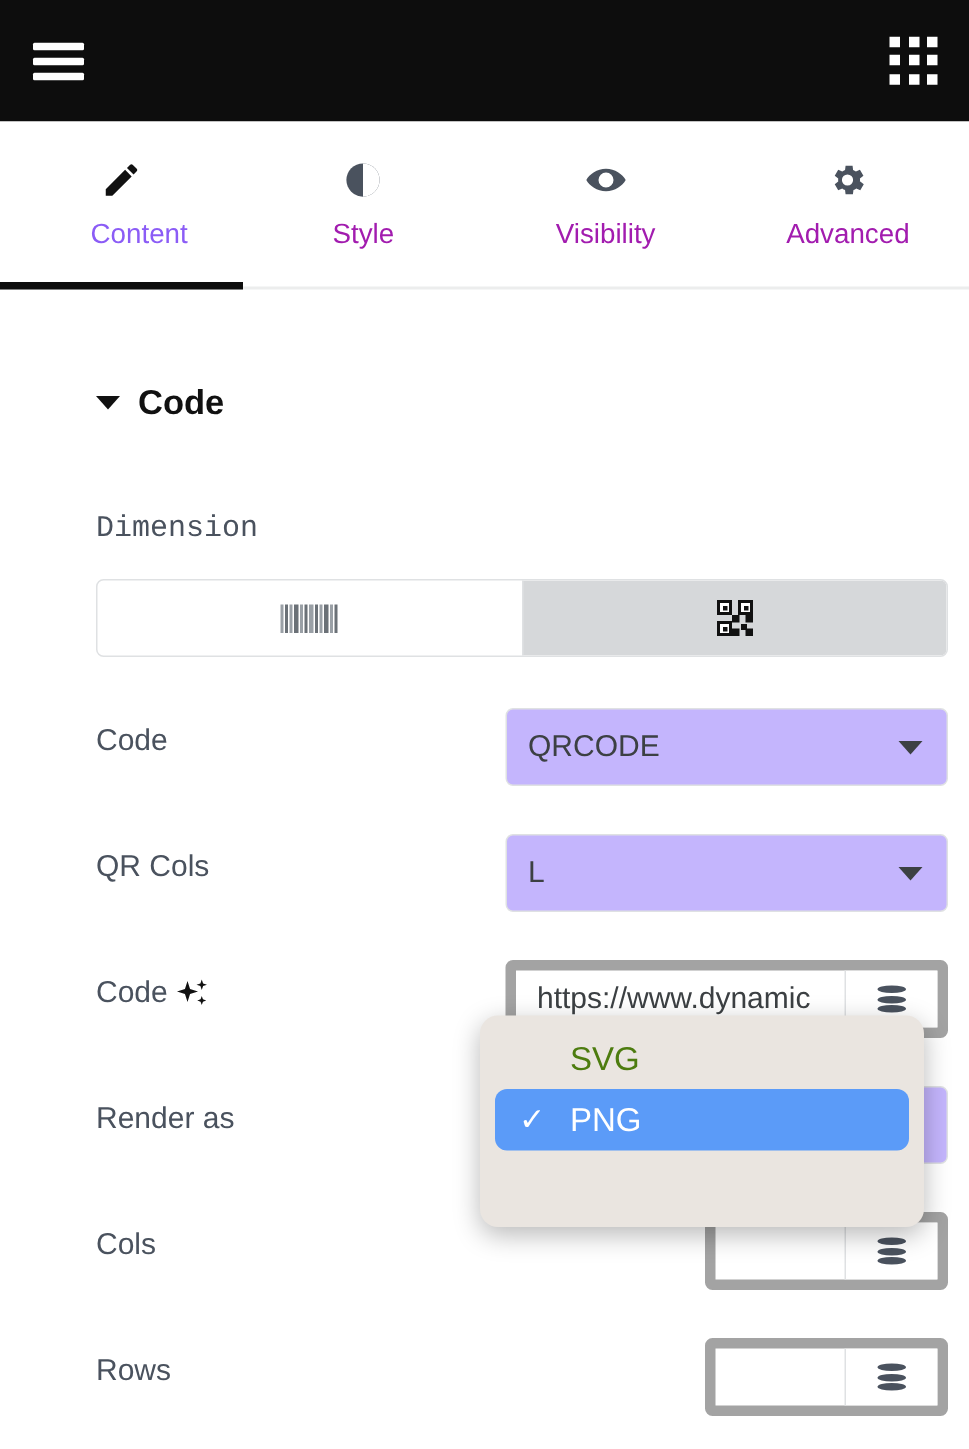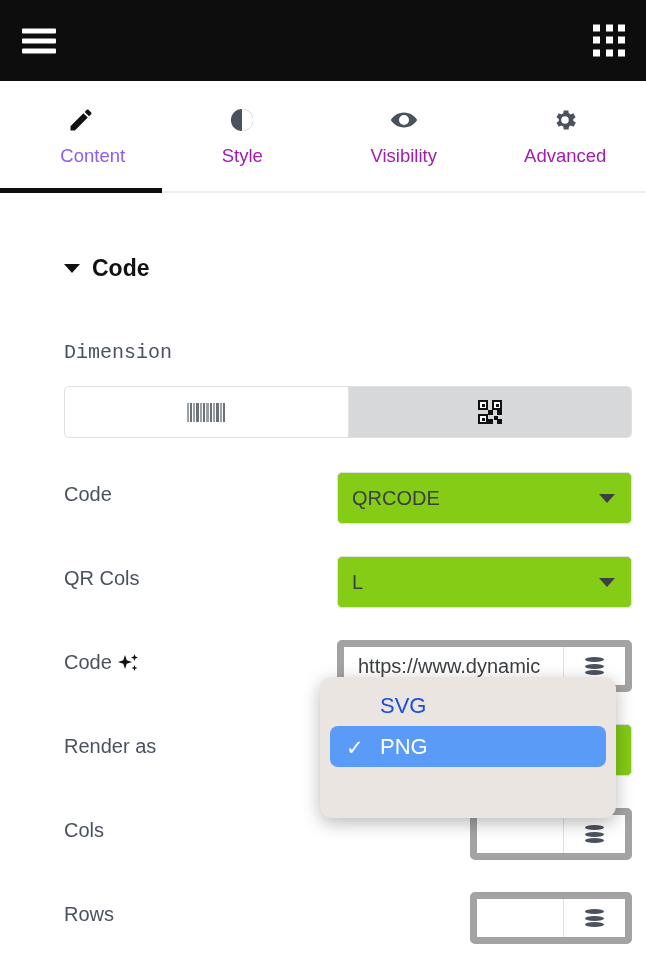--- a/index.html
+++ b/index.html
@@ -96,21 +96,21 @@
   .qr-icon { position: relative; width: 24px; height: 24px; }
   .qr-icon .blk { position: absolute; background: #111; }
   .qr-icon .eye { width: 10px; height: 10px; border: 2.5px solid #111; background: #fff; }
   .qr-icon .eye::after {
     content:""; position: absolute; left: 2px; top: 2px; width: 3px; height: 3px; background: #111;
   }
 
   
   .select-box {
     position: absolute; height: 52px;
-    border: 1px solid #dfe1e3; border-radius: 5px; background: #84cc16;
+    border: 1px solid #dfe1e3; border-radius: 5px; background: #c4b5fd;
     display: flex; align-items: center; cursor: pointer;
   }
   .select-value { font-size: 20px; color: #3c4043; padding-left: 14px; flex: 1 1 auto; }
   .select-arrow {
     width: 0; height: 0; margin-right: 16px;
     border-left: 8px solid transparent; border-right: 8px solid transparent;
     border-top: 9px solid #3c4043;
   }
 
   .input-group {
@@ -136,21 +136,21 @@
   
   .popup {
     position: absolute; left: 296px; top: 482px; width: 296px; height: 141px;
     background: #eae5e0; border-radius: 12px;
     box-shadow: 0 5px 18px rgba(0,0,0,.28);
     padding: 8px 10px; z-index: 30;
   }
   .popup-item {
     position: relative; height: 41px; border-radius: 8px;
     display: flex; align-items: center; cursor: pointer;
-    font-size: 22px; color: #1d4ed8; padding-left: 50px;
+    font-size: 22px; color: #4d7c0f; padding-left: 50px;
   }
   .popup-item.selected { background: #5b9bf8; color: #ffffff; }
   .popup-check {
     position: absolute; left: 16px; top: 50%; transform: translateY(-50%);
     font-size: 21px; color: #ffffff; line-height: 1;
   }
 </style>
 </head>
 <body>
 

